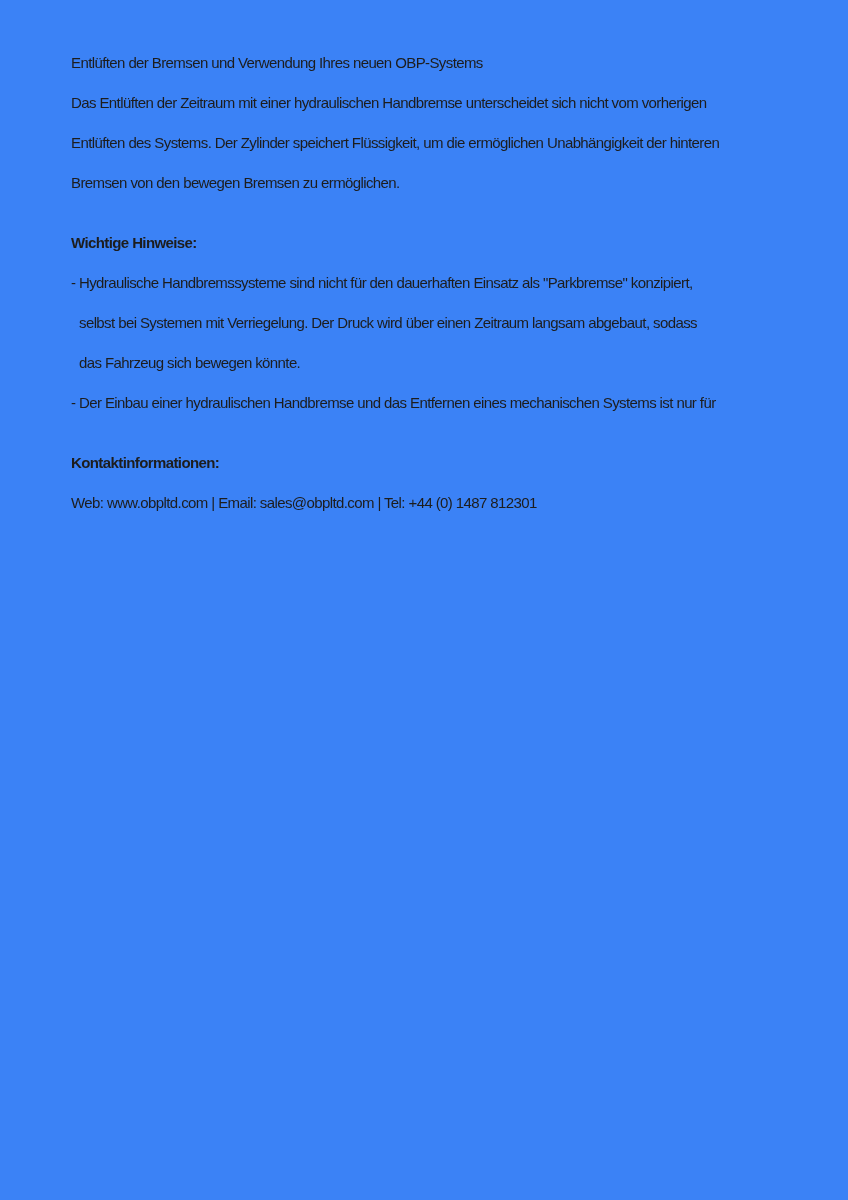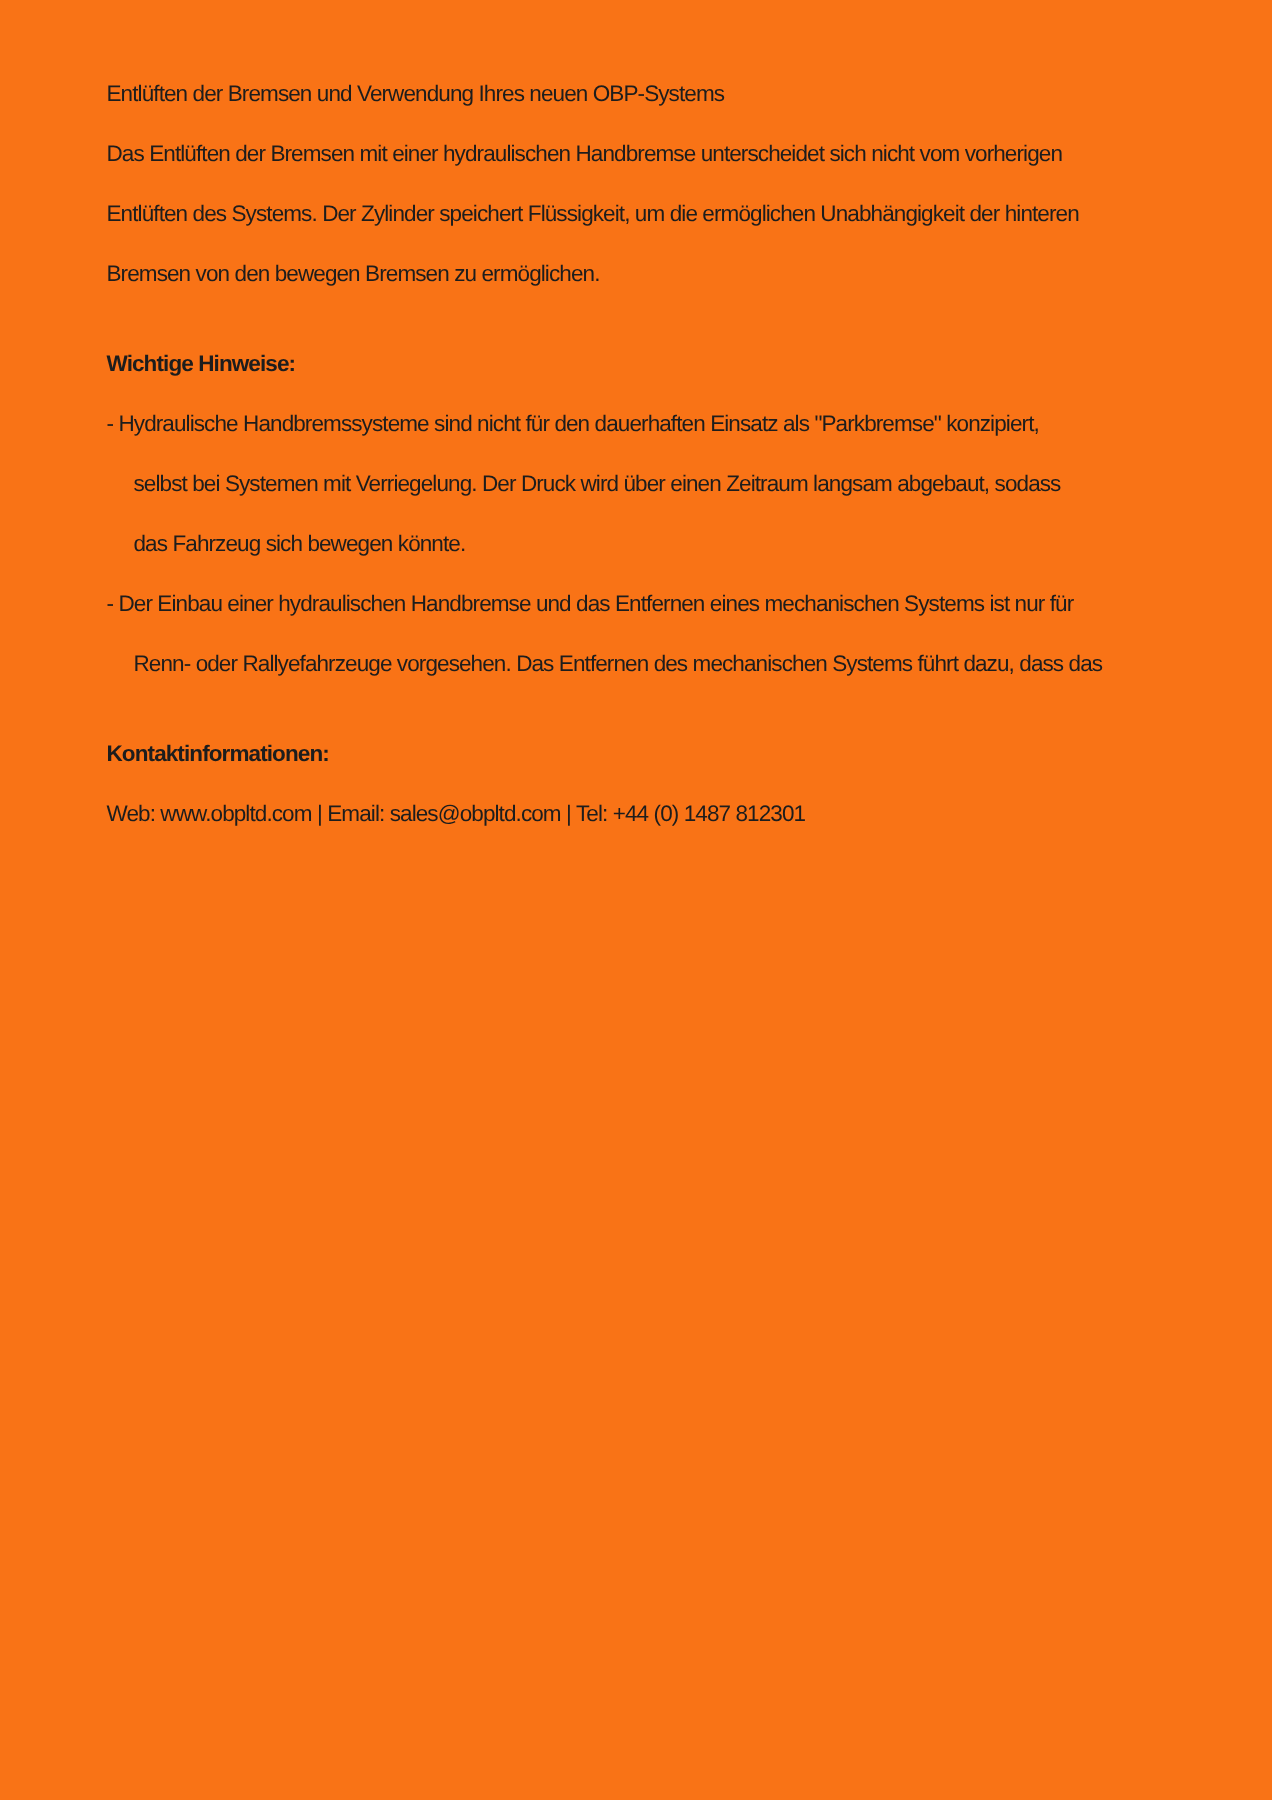--- a/index.html
+++ b/index.html
@@ -5,64 +5,62 @@
   html, body {
     margin: 0;
     padding: 0;
     background: #ffffff;
   }
   .page {
     position: relative;
     box-sizing: border-box;
     width: 848px;
     height: 1200px;
-    background: #f97316;
+    background: #3b82f6;
     overflow: hidden;
     padding: 43px 58px 0 71px;
     font-family: "Liberation Sans", "DejaVu Sans", sans-serif;
     font-size: 15px;
     letter-spacing: -0.6px;
     color: #1d1d1d;
   }
   .line {
     height: 40px;
     line-height: 40px;
     white-space: nowrap;
   }
   .indent {
     padding-left: 8px;
-    margin-left: 10px;
   }
   .gap {
     margin-top: 20px;
     font-weight: bold;
   }
 </style>
 </head>
 <body>
 
 <div class="page">
 
   <div class="line">Entlüften der Bremsen und Verwendung Ihres neuen OBP-Systems</div>
 
   <div>
-    <div class="line">Das Entlüften der Bremsen mit einer hydraulischen Handbremse unterscheidet sich nicht vom vorherigen</div>
+    <div class="line">Das Entlüften der Zeitraum mit einer hydraulischen Handbremse unterscheidet sich nicht vom vorherigen</div>
     <div class="line">Entlüften des Systems. Der Zylinder speichert Flüssigkeit, um die ermöglichen Unabhängigkeit der hinteren</div>
     <div class="line">Bremsen von den bewegen Bremsen zu ermöglichen.</div>
   </div>
 
   <div class="line gap">Wichtige Hinweise:</div>
 
   <div>
     <div class="line">- Hydraulische Handbremssysteme sind nicht für den dauerhaften Einsatz als "Parkbremse" konzipiert,</div>
     <div class="line indent">selbst bei Systemen mit Verriegelung. Der Druck wird über einen Zeitraum langsam abgebaut, sodass</div>
     <div class="line indent">das Fahrzeug sich bewegen könnte.</div>
   </div>
 
   <div>
     <div class="line">- Der Einbau einer hydraulischen Handbremse und das Entfernen eines mechanischen Systems ist nur für</div>
-    <div class="line indent">Renn- oder Rallyefahrzeuge vorgesehen. Das Entfernen des mechanischen Systems führt dazu, dass das</div>
   </div>
 
   <div class="line gap">Kontaktinformationen:</div>
   <div class="line">Web: www.obpltd.com | Email: sales@obpltd.com | Tel: +44 (0) 1487 812301</div>
 
 </div>
 
 </body></html>

